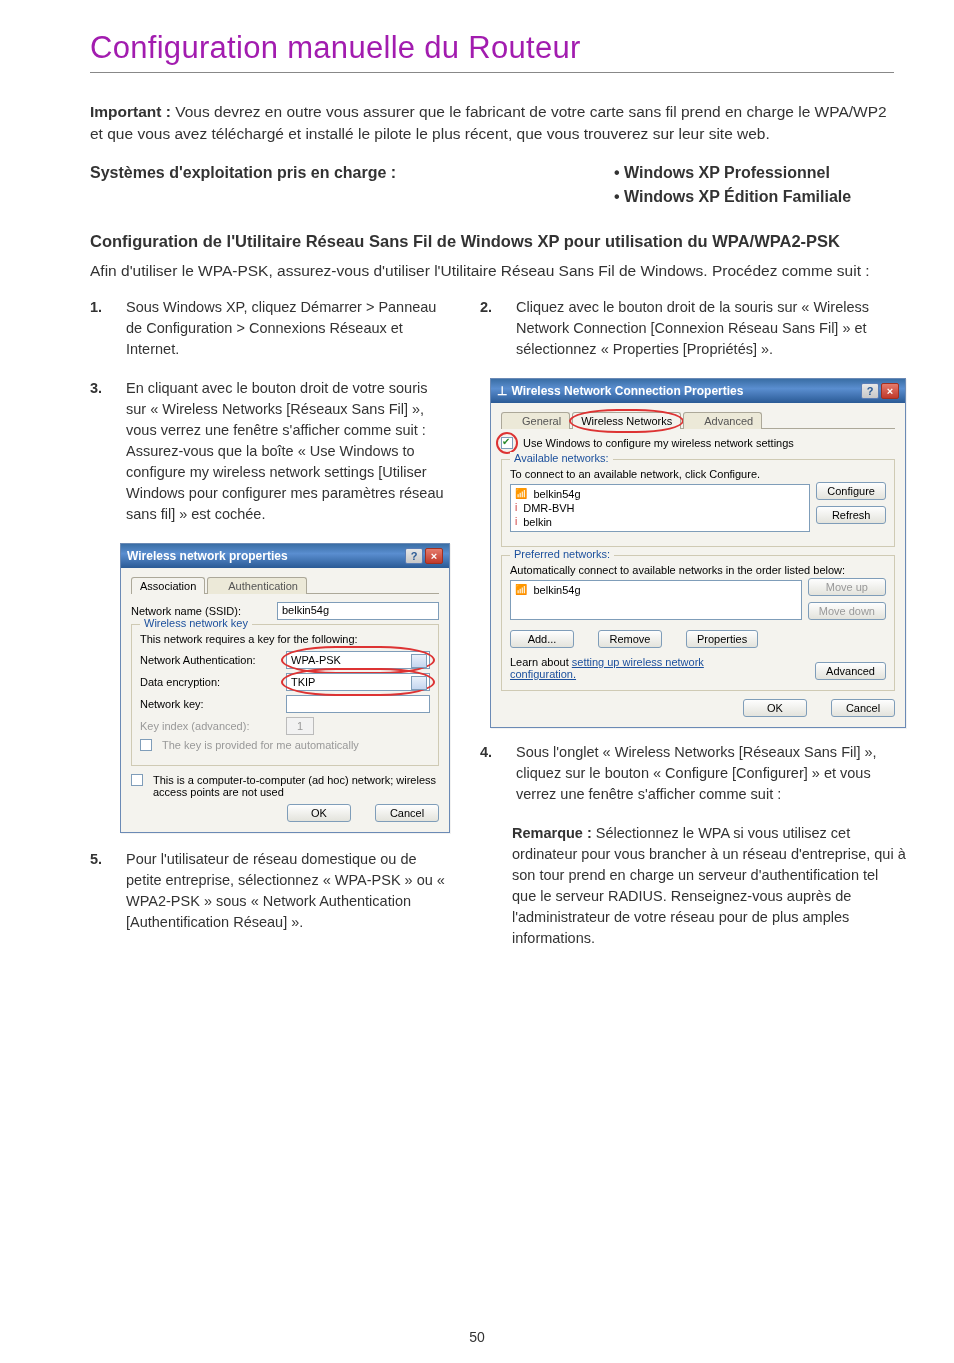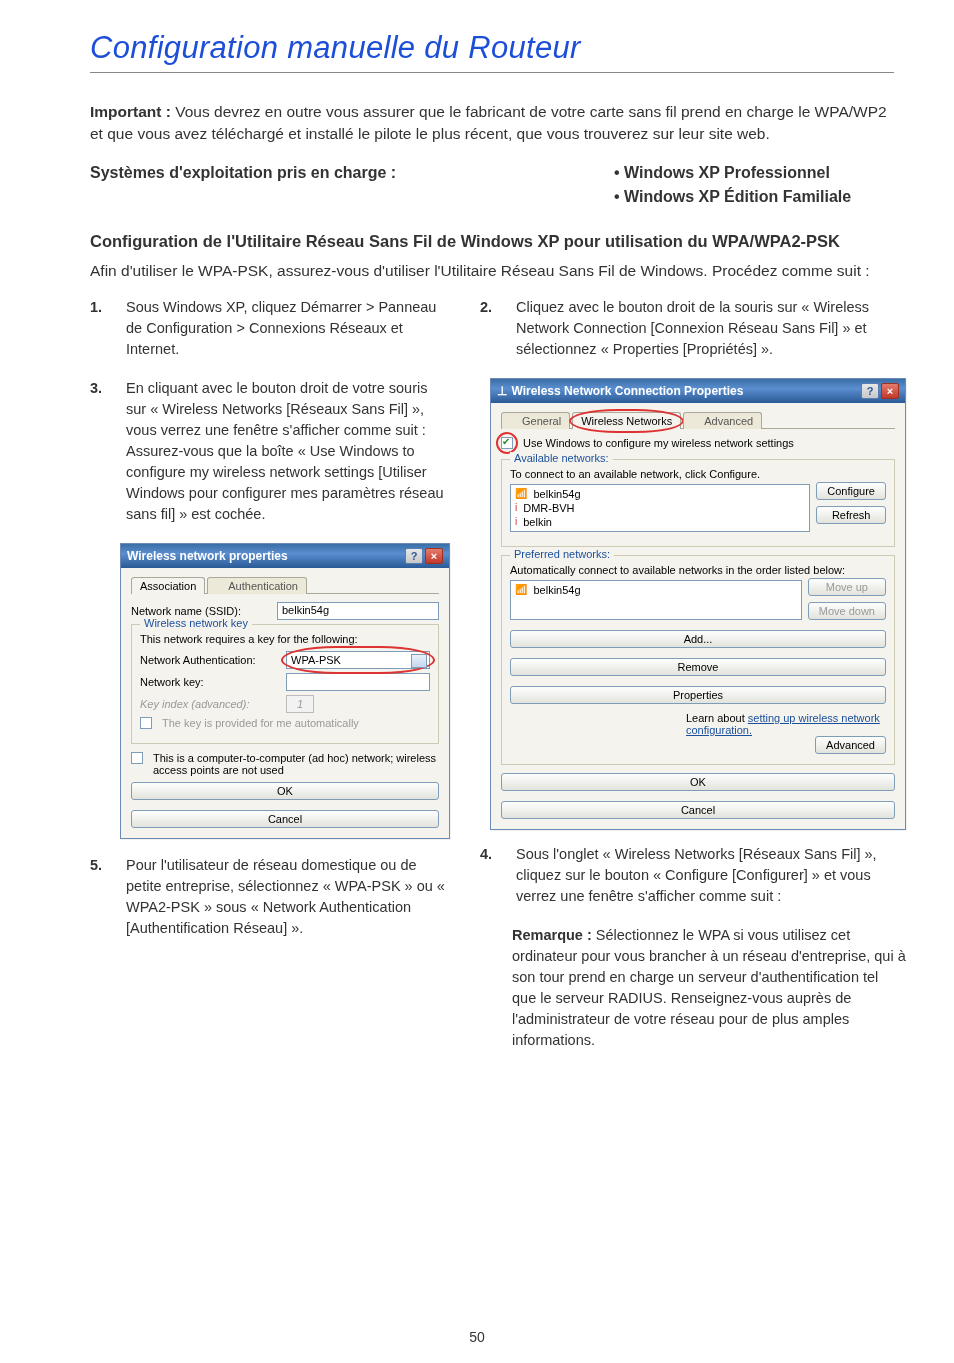--- a/index.html
+++ b/index.html
@@ -7,25 +7,24 @@
     width: 954px;
     height: 1363px;
     background: #fff;
     font-family: Arial, Helvetica, sans-serif;
     color: #333;
     position: relative;
     padding: 30px 60px 20px 90px;
   }
   .page-title {
     font-size: 31px;
-    color: #1d4ed8;
+    color: #a21caf;
     font-weight: 300;
     letter-spacing: 0.3px;
     margin-bottom: 6px;
-    font-style: italic;
   }
   .title-rule {
     border: none;
     border-top: 1px solid #888;
     margin-bottom: 28px;
   }
   .intro {
     font-size: 15.5px;
     line-height: 1.45;
     margin-bottom: 18px;
@@ -177,21 +176,21 @@
     border:2px solid #d33; border-radius:50%;
   }
   .listbox {
     border:1px solid #7f9db9; background:#fff;
     min-height:40px; padding:2px 4px; margin:4px 0;
     font-size:11px;
   }
   .listbox .item { display:flex; align-items:center; gap:6px; padding:1px 0;}
   .sig-icon { color:#c09820; font-size:10px; }
   .sig-icon.red { color:#c33; }
-  .btnrow { display:flex; justify-content:flex-end; gap:10px; margin-top:6px;flex-direction:column; }
+  .btnrow { display:flex; justify-content:flex-end; gap:24px; margin-top:6px; }
   .btnrow.left { justify-content:flex-start; }
   .link { color:#1b4f9c; text-decoration:underline; }
   .small { font-size:11px; }
   .spinner {
     border:1px solid #bbb; background:#f2f2f2; width:28px; height:18px;
     display:inline-flex; align-items:center; justify-content:center; color:#999;
   }
 
   .page-num {
     position:absolute; bottom:18px; left:50%; transform:translateX(-50%);
@@ -255,24 +254,28 @@
             <div class="textbox">belkin54g</div>
           </div>
           <div class="groupbox">
             <span class="legend">Wireless network key</span>
             <div class="small">This network requires a key for the following:</div>
             <div class="row" style="margin-top:6px;">
               <span class="lbl">Network Authentication:</span>
               <div class="dropdown dd-circle">WPA-PSK</div>
             </div>
             <div class="row">
+              <span class="lbl">Data encryption:</span>
+              <div class="dropdown dd-circle">TKIP</div>
+            </div>
+            <div class="row">
                 <span class="lbl">Network key:</span>
                 <div class="textbox"></div>
               </div>
-            <div class="row" style="color:#999;font-style:italic;">
+            <div class="row" style="color:#999;">
               <span class="lbl">Key index (advanced):</span>
               <span class="spinner">1</span>
             </div>
             <div class="row" style="color:#999;">
               <span class="checkbox"></span>
               <span>The key is provided for me automatically</span>
             </div>
           </div>
           <div class="row" style="align-items:flex-start;">
             <span class="checkbox"></span>
@@ -355,21 +358,21 @@
             <div style="display:flex; flex-direction:column; gap:6px; padding-top:2px;">
               <div class="winbtn disabled">Move up</div>
               <div class="winbtn disabled">Move down</div>
             </div>
           </div>
           <div class="btnrow left" style="margin-top:6px;">
             <div class="winbtn">Add...</div>
             <div class="winbtn">Remove</div>
             <div class="winbtn">Properties</div>
           </div>
-          <div style="display:flex; justify-content:space-between; align-items:flex-end; margin-top:8px;flex-direction:column;">
+          <div style="display:flex; justify-content:space-between; align-items:flex-end; margin-top:8px;">
             <div class="small" style="max-width:200px;">
               <span>Learn about </span><span class="link">setting up wireless network configuration.</span>
             </div>
             <div class="winbtn">Advanced</div>
           </div>
         </div>
 
         <div class="btnrow">
           <div class="winbtn">OK</div>
           <div class="winbtn">Cancel</div>

